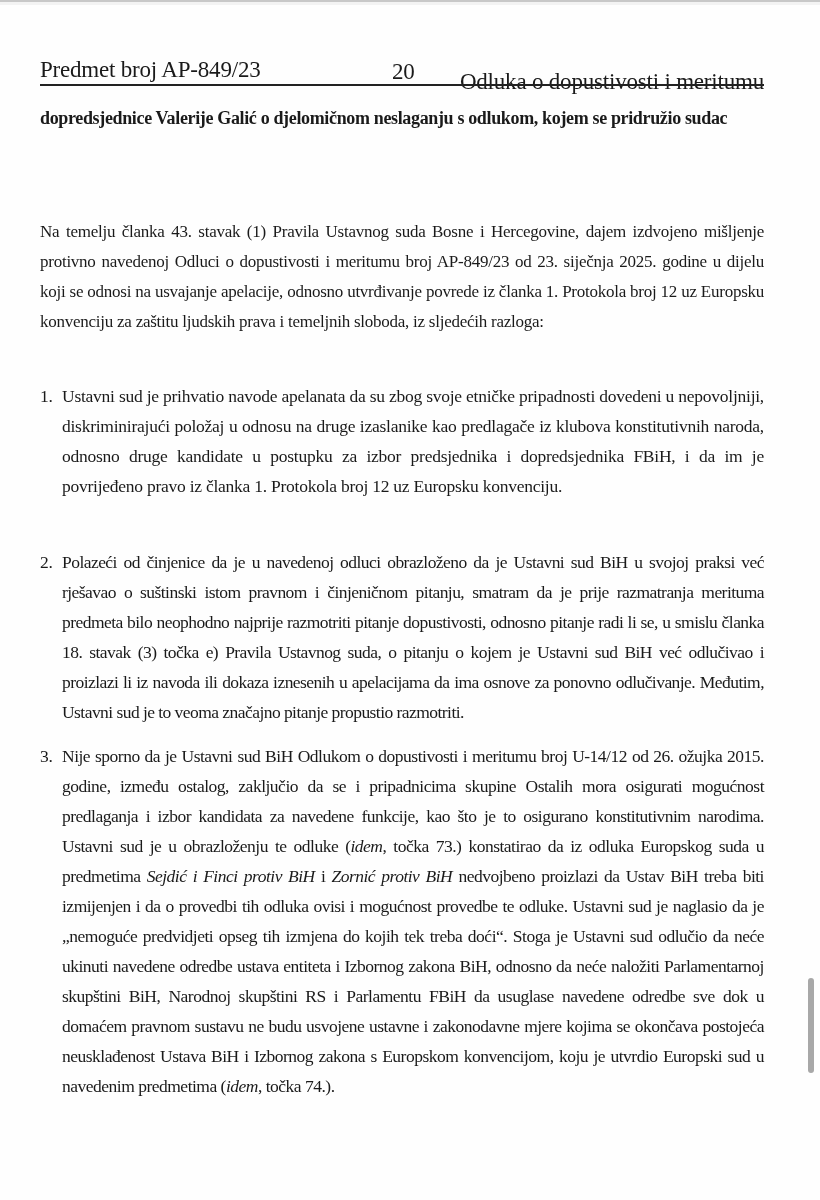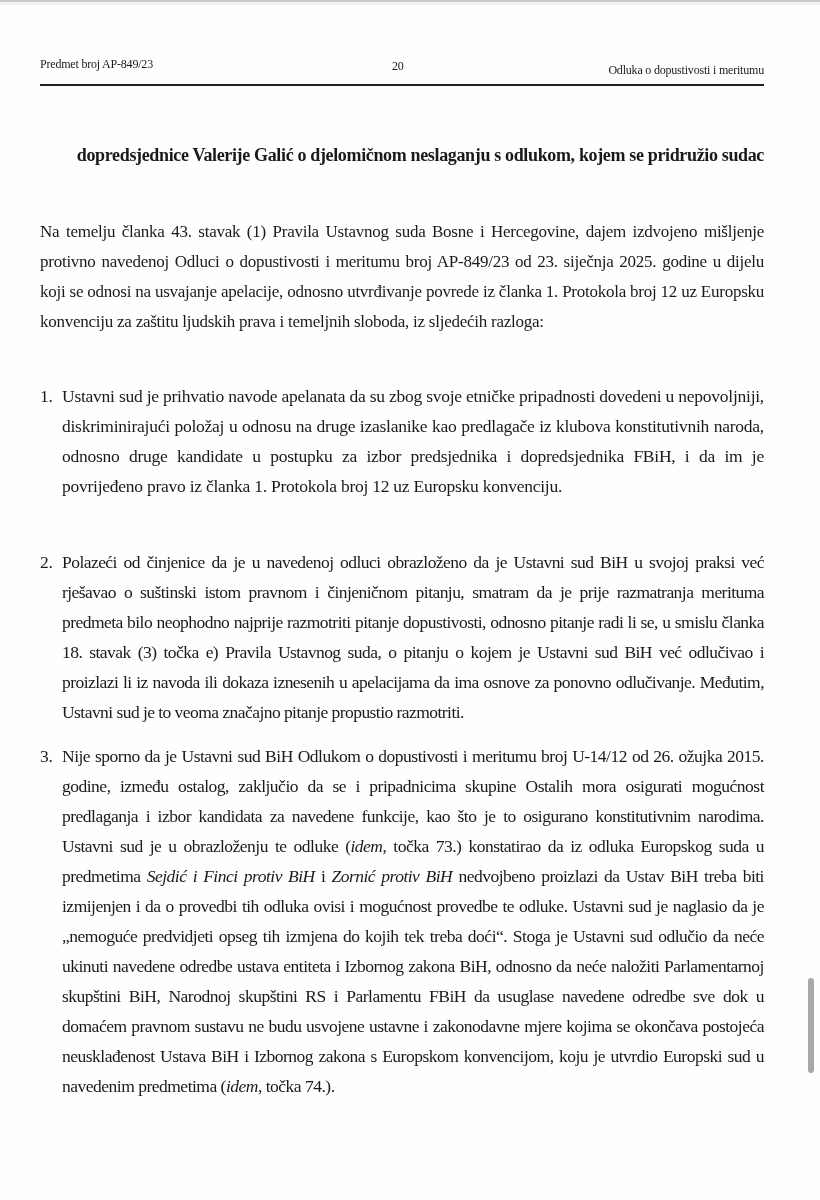--- a/index.html
+++ b/index.html
@@ -7,29 +7,29 @@
     width: 820px; height: 1200px; overflow: hidden; position: relative;
     background: #fefefe;
     font-family: "Liberation Serif", serif;
     color: #1a1a1a;
   }
   .topstrip { position: absolute; left: 0; top: 0; width: 820px; height: 2px; background: #c8c8c8; }
   .topstrip2 { position: absolute; left: 0; top: 2px; width: 820px; height: 3px; background: #f3f3f3; }
   .page { position: absolute; left: 40px; top: 0; width: 724px; }
   .header {
     position: absolute; left: 0; top: 55px; width: 724px; height: 30px;
-    font-size: 12px; letter-spacing: -0.2px;
+    font-size: 23px; letter-spacing: -0.2px;
   }
   .header .left { position: absolute; left: 0; top: 2px; }
   .header .center { position: absolute; left: 352px; top: 4px; }
-  .header .right { position: absolute; right: 0; top: 8px; }
+  .header .right { position: absolute; right: 0; top: 14px; }
   .rule { position: absolute; left: 0; top: 84px; width: 724px; height: 1.5px; background: #222; }
   .title {
-    position: absolute; left: 0; top: 103px; width: 724px; text-align: right;
-    font-weight: bold; font-size: 18px; line-height: 31px; letter-spacing: -0.35px; margin-top: 37px;
+    position: absolute; left: 0; top: 103px; width: 724px; text-align: left;
+    font-weight: bold; font-size: 18px; line-height: 31px; letter-spacing: -0.35px;
   }
   .para {
     position: absolute; left: 0; width: 724px; text-align: justify;
     font-size: 17px; line-height: 30px; letter-spacing: -0.25px;
   }
   .intro { top: 217px; }
   .item { position: absolute; left: 0; width: 724px; font-size: 17.5px; line-height: 30px; letter-spacing: -0.25px; }
   .item .num { position: absolute; left: 0; top: 0; }
   .item .text { margin-left: 22px; text-align: justify; }
   .item1 { top: 381px; }

